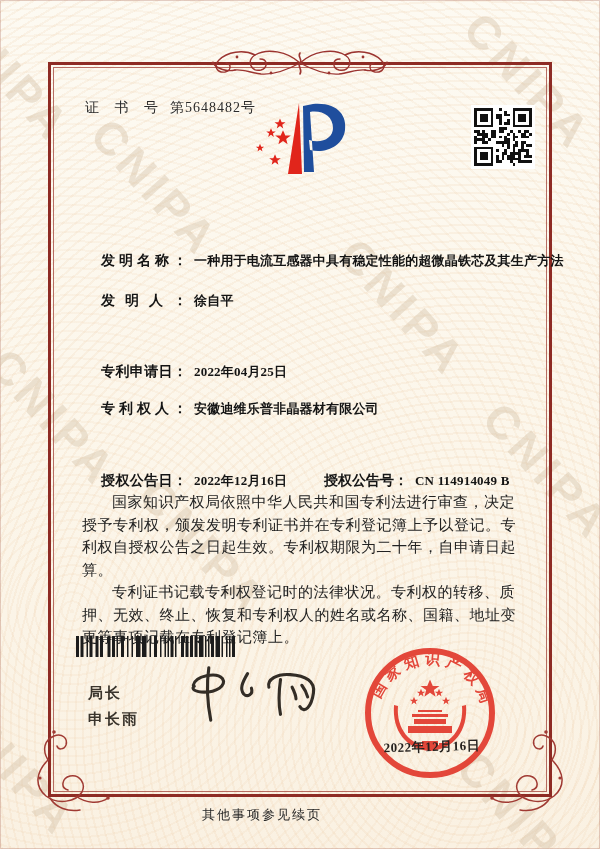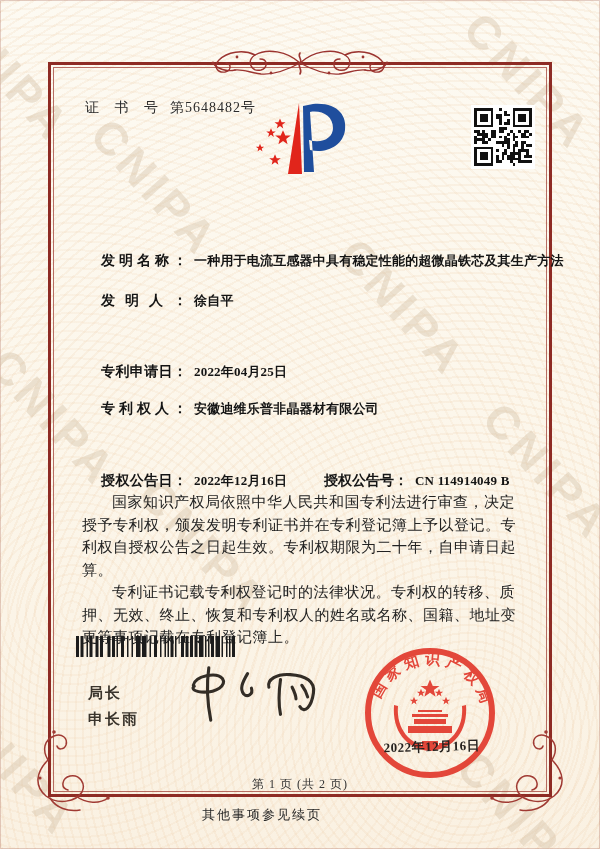--- a/index.html
+++ b/index.html
@@ -348,16 +348,15 @@
       <use href="#star5" transform="translate(59,48) scale(0.42)"></use>
       <use href="#star5" transform="translate(77,48) scale(0.42)"></use>
       <use href="#star5" transform="translate(84,56) scale(0.42)"></use>
       <path d="M46,88 h44 v-7 h-44 z M52,79 h32 v-5 h-32 z M50,72 h36 v-3 h-36 z M56,67 h24 v-2 h-24 z"></path>
       <path d="M60,96 h16 v8 h-16 z M54,98 h5 v4 h-5 z M77,98 h5 v4 h-5 z"></path>
       <path d="M68,106 C44,104 30,86 32,60 l4,1 C34,84 48,100 68,102 C88,100 102,84 100,61 l4,-1 C106,86 92,104 68,106 Z"></path>
     </g>
   </svg>
   <div class="seal-date">2022年12月16日</div>
 
-  <div class="page-info">第 1 页 (共 2 页)</div>
   <div class="cont-note">其他事项参见续页</div>
 
 </div>
 
 </body></html>

